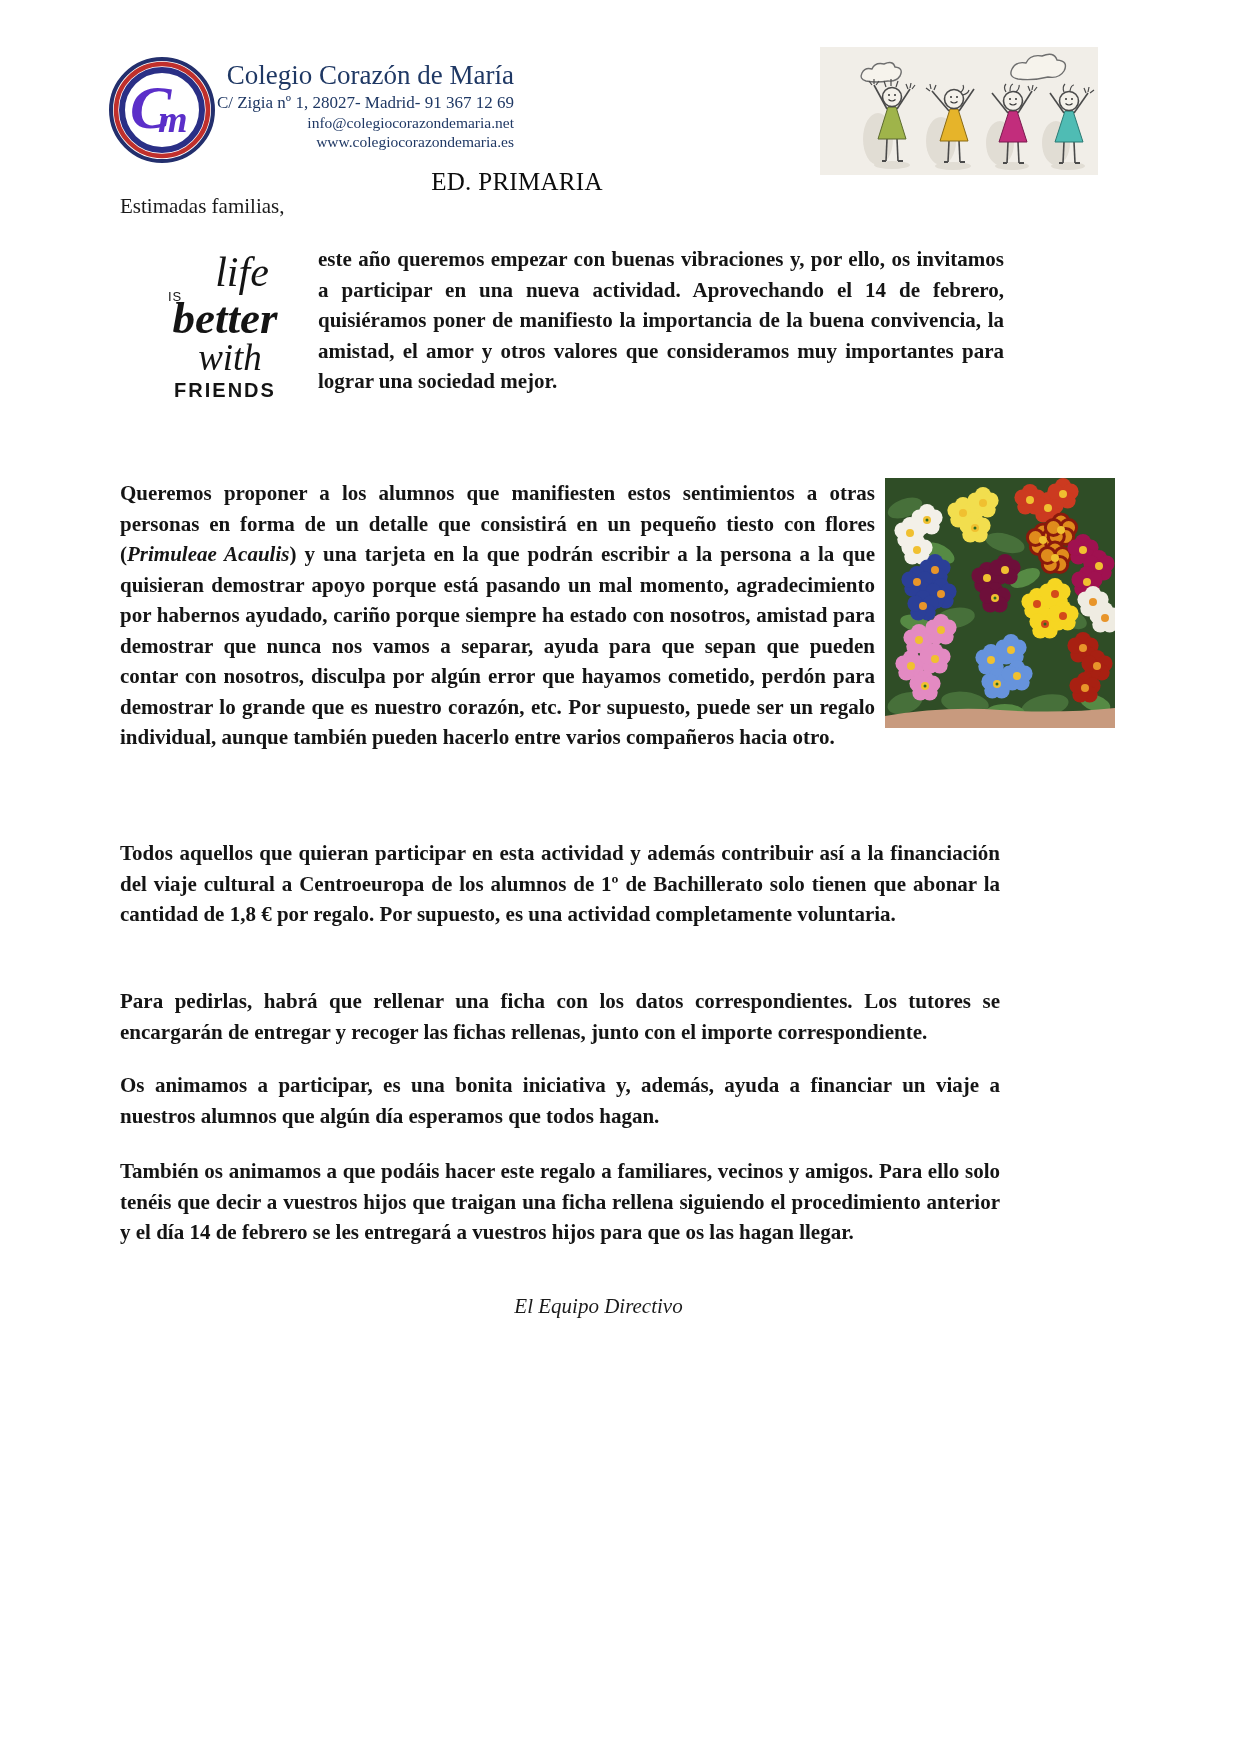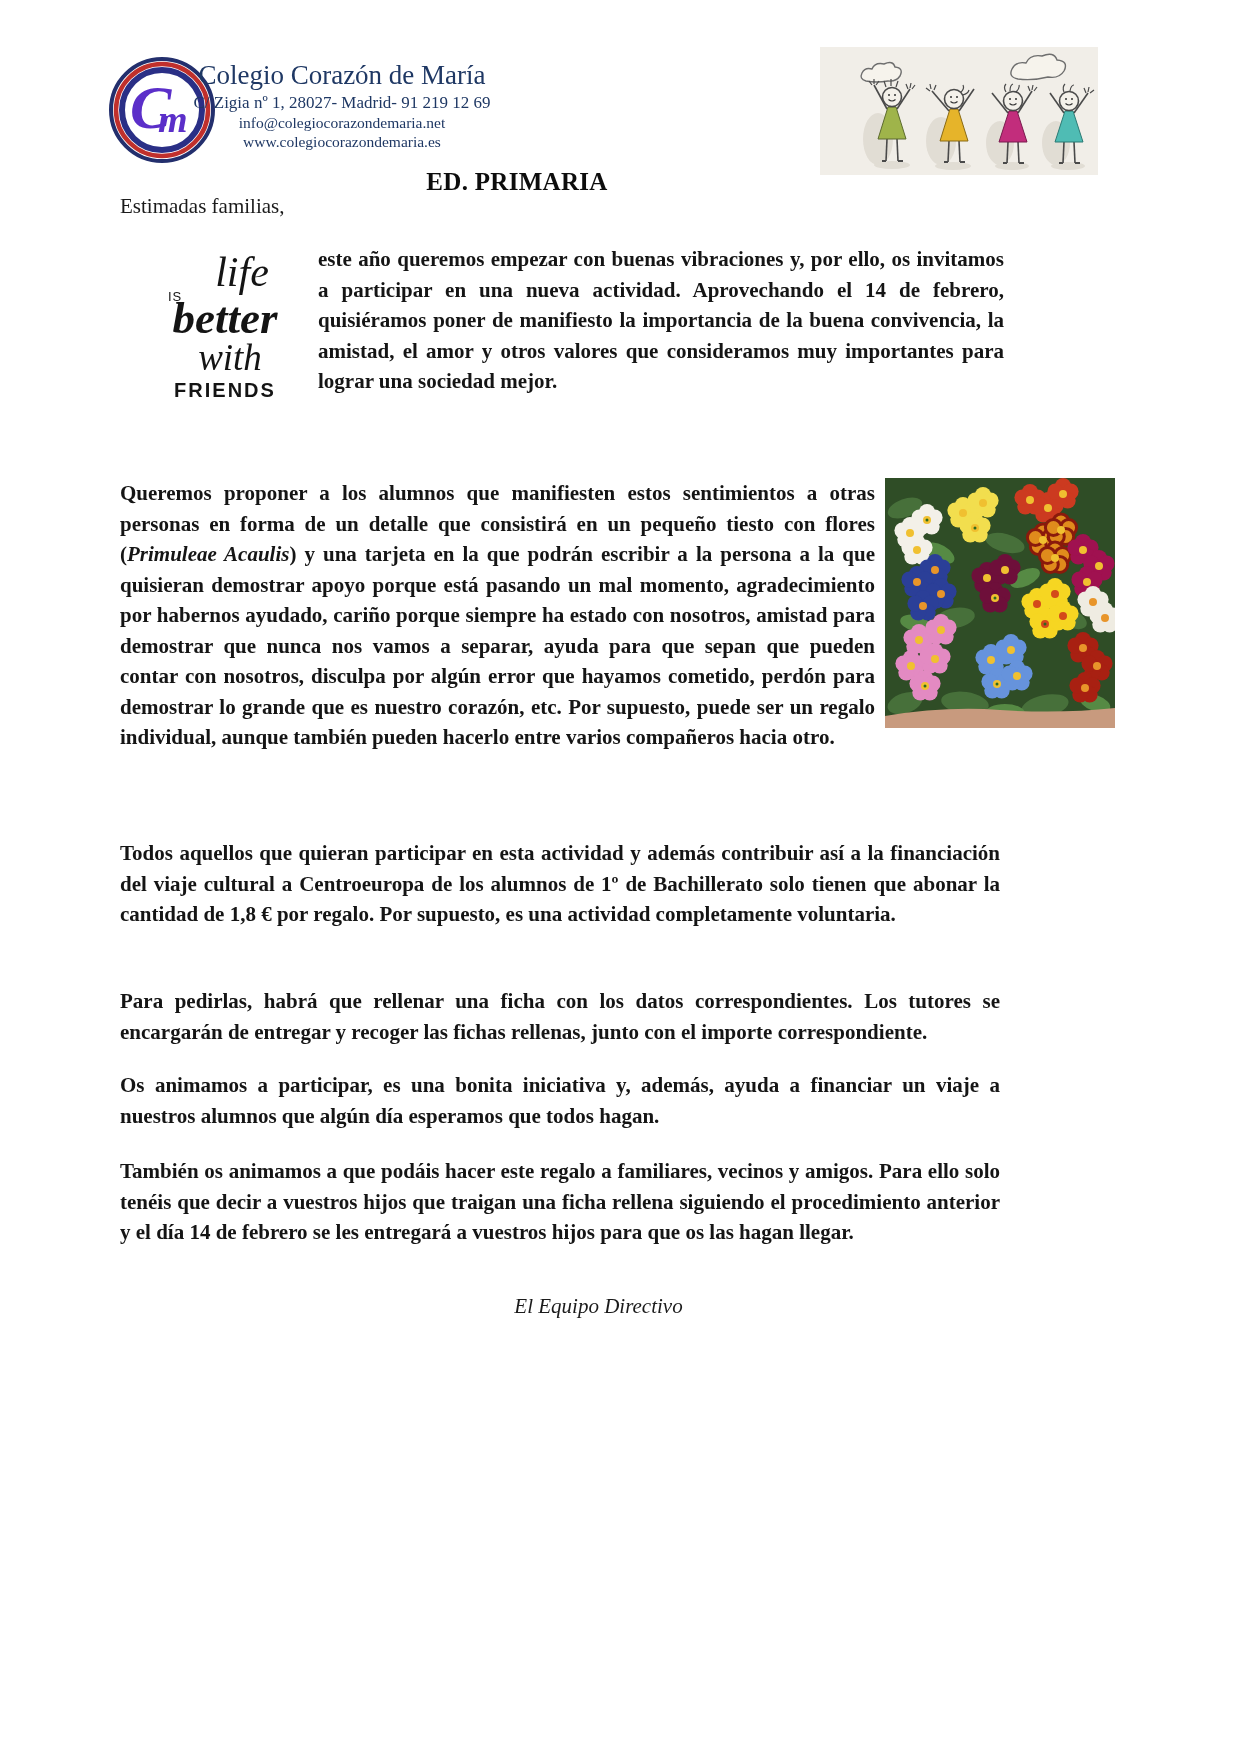--- a/index.html
+++ b/index.html
@@ -4,28 +4,28 @@
 <style>
   html,body { margin:0; padding:0; background:#ffffff; }
   .page {
     position:relative; width:1239px; height:1754px; background:#ffffff;
     font-family:"Liberation Serif","DejaVu Serif",serif; color:#1b1b1b;
     overflow:hidden;
   }
   .abs { position:absolute; }
 
   
-  .school-block { left:170px; top:60px; width:344px; text-align:center; color:#1f3864; }
+  .school-block { left:170px; top:60px; width:344px; text-align:right; color:#1f3864; }
   .school-name { font-size:27px; line-height:30px; }
   .school-addr { font-size:17px; line-height:21px; margin-top:2px; }
   .school-mail, .school-web { font-size:15.5px; line-height:19px; }
 
   
   .doc-title { left:0; top:168px; width:1034px; text-align:center;
-               font-size:25px; font-weight:bold; letter-spacing:.3px; color:#0d0d0d; }
+               font-size:25px; font-weight:normal; letter-spacing:.3px; color:#0d0d0d; }
   .greeting  { left:120px; top:194px; font-size:21px; }
 
   
   .body-text { font-size:21px; line-height:30.5px; text-align:justify; color:#151515;font-weight:bold; }
 
   .intro-row { left:140px; top:244px; width:864px; display:flex; }
   .friends-art { width:170px; min-width:170px; height:200px; margin-right:8px;
                  color:#141414; text-align:center; overflow:hidden; }
   .fl1 { font-size:42px; font-style:italic; line-height:40px; padding-left:34px; margin-top:8px; }
   .fl2 { font-size:13px; font-family:"Liberation Sans",sans-serif; letter-spacing:1px;
@@ -56,21 +56,21 @@
       <circle cx="56" cy="54" r="51" fill="#ffffff" stroke="#232f6d" stroke-width="4"></circle>
       <circle cx="56" cy="54" r="46" fill="none" stroke="#c0302c" stroke-width="4.5"></circle>
       <circle cx="56" cy="54" r="40" fill="#ffffff" stroke="#2a2f86" stroke-width="6"></circle>
       <text x="24" y="72" font-family="Liberation Serif, DejaVu Serif, serif" font-style="italic" font-size="62" font-weight="bold" fill="#5b2fc9">C</text>
       <text x="52" y="76" font-family="Liberation Serif, DejaVu Serif, serif" font-style="italic" font-size="38" font-weight="bold" fill="#5b2fc9">m</text>
     </svg>
   </div>
 
   <div class="abs school-block">
     <div class="school-name">Colegio Corazón de María</div>
-    <div class="school-addr">C/ Zigia nº 1, 28027- Madrid- 91 219 12 69</div>
+    <div class="school-addr">C/ Zigia nº 1, 28027- Madrid- 91 367 12 69</div>
     <div class="school-mail">info@colegiocorazondemaria.net</div>
     <div class="school-web">www.colegiocorazondemaria.es</div>
   </div>
 
   <div class="abs" style="left:820px; top:47px; width:278px; height:128px;">
     <svg width="278" height="128" viewBox="0 0 278 128">
       <rect width="278" height="128" fill="#f1eee8"></rect>
 
       <path d="M46 34 q-7 -2 -4 -8 q3 -6 10 -4 q3 -7 12 -5 q9 -4 11 3 q9 1 5 9 q-4 6 -12 5 q-12 2 -22 0 Z" fill="#f6f3ec" stroke="#6e6e6e" stroke-width="1.4"></path>
       <path d="M198 32 q-10 -2 -6 -10 q4 -8 14 -6 q4 -9 16 -7 q12 -5 15 4 q12 1 7 11 q-5 8 -16 6 q-16 4 -30 2 Z" fill="#f6f3ec" stroke="#6e6e6e" stroke-width="1.4"></path>

